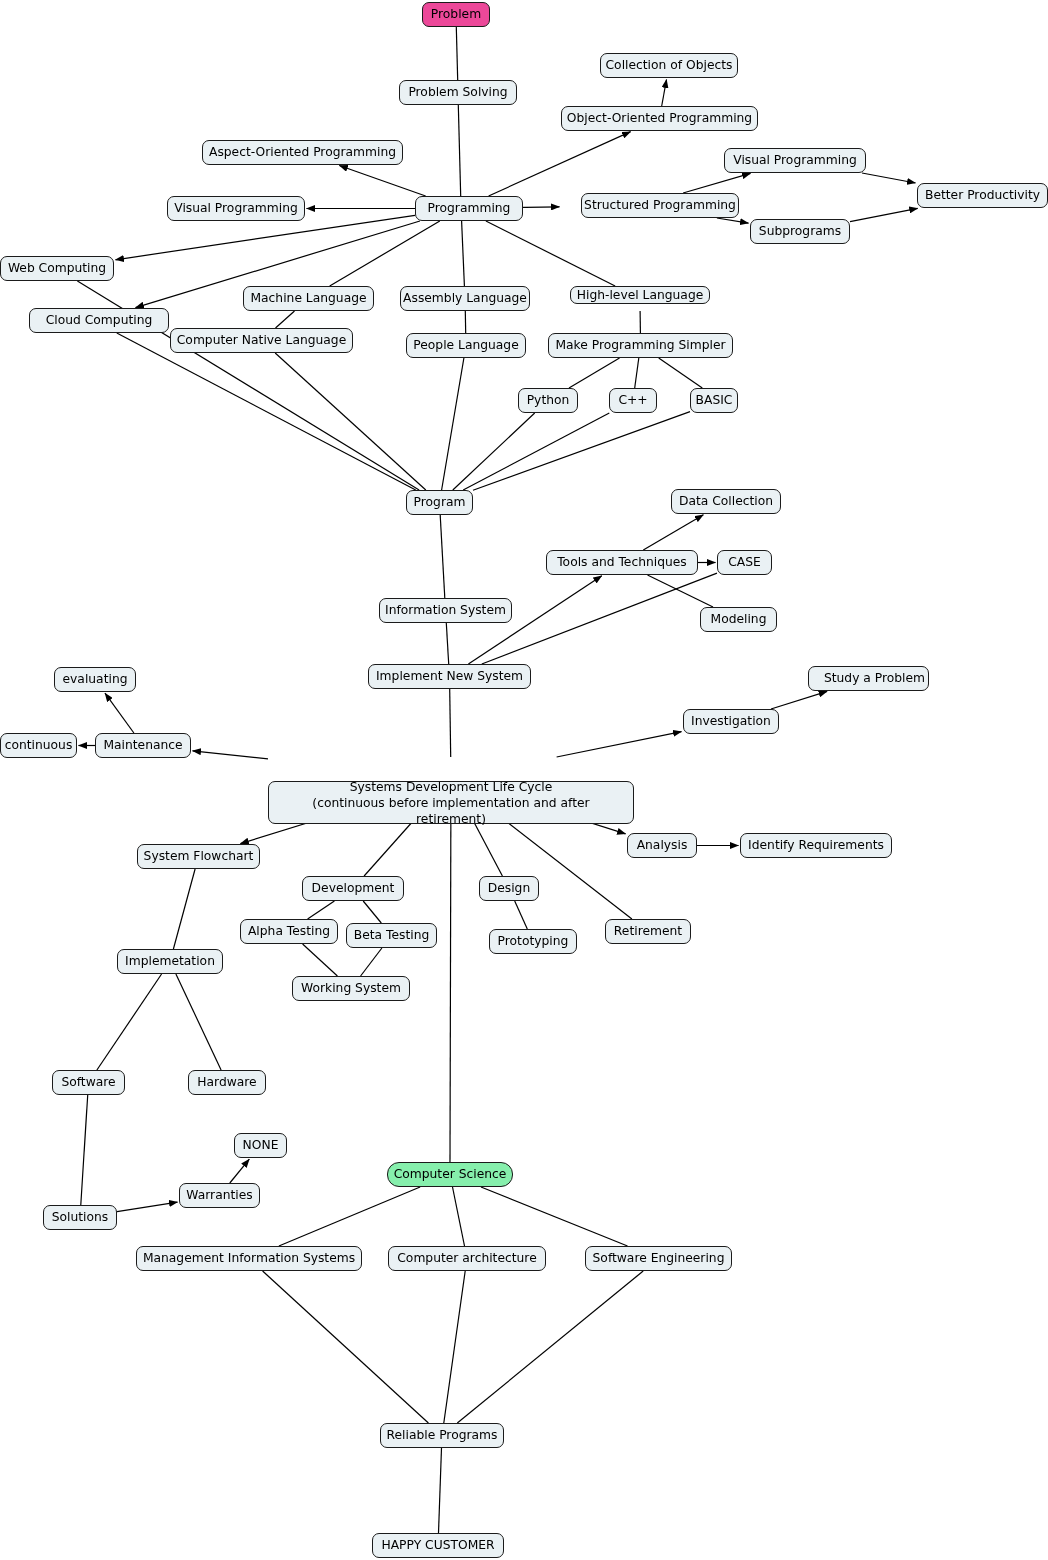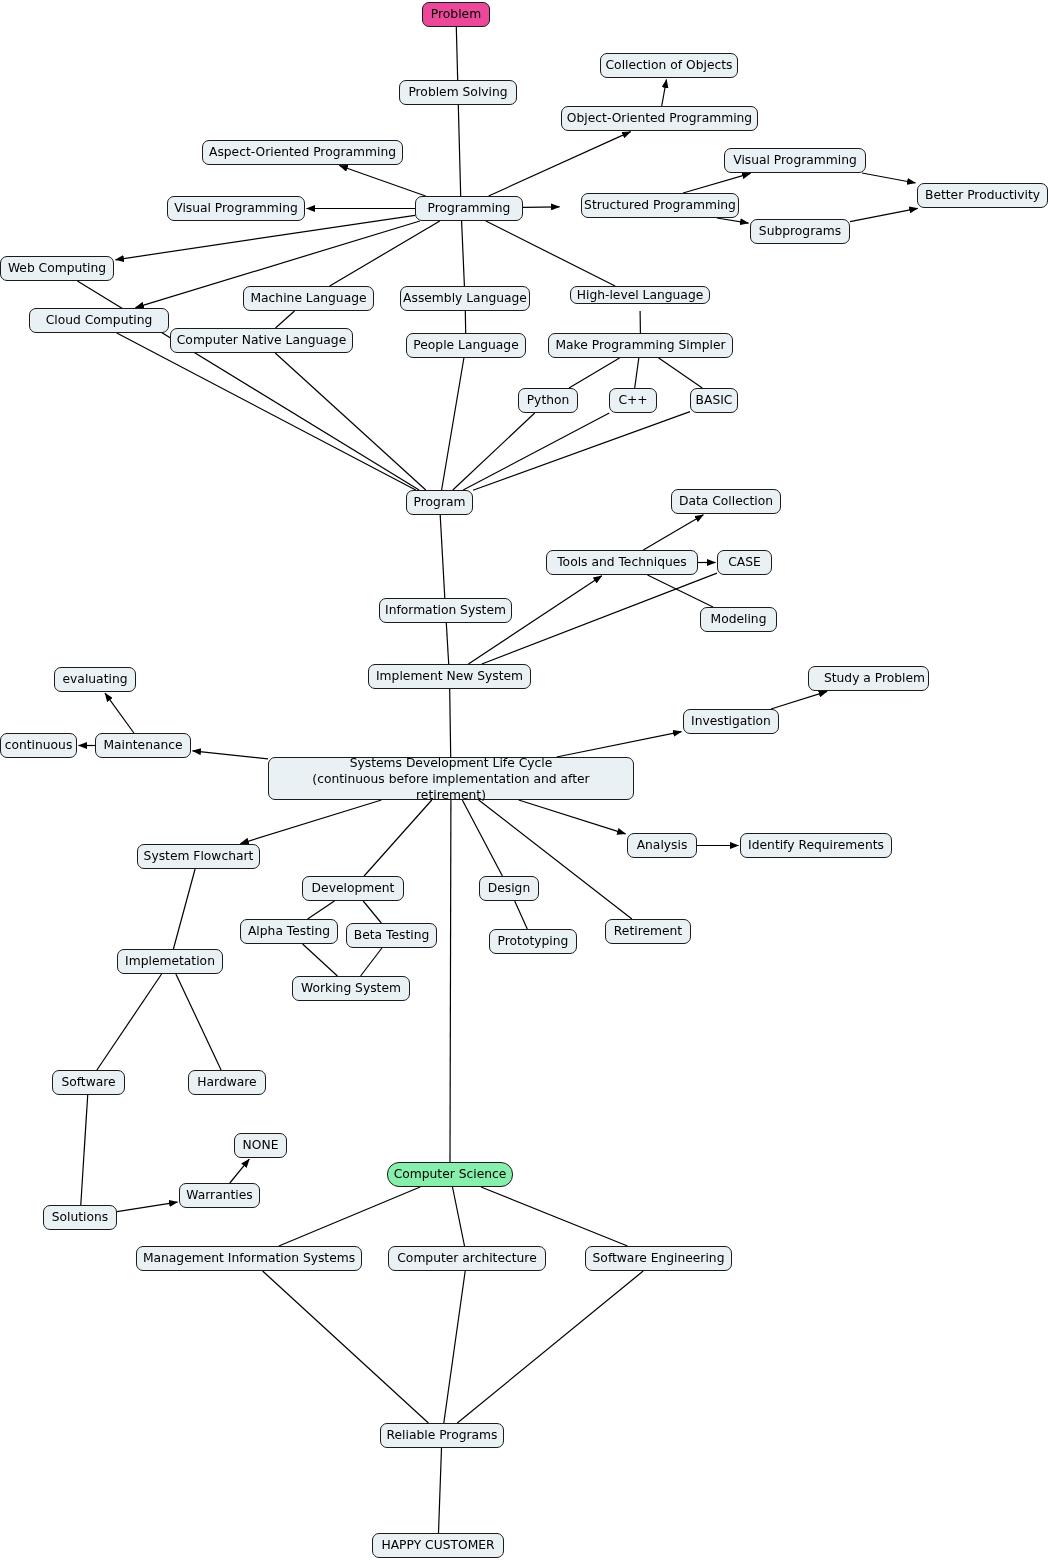--- a/index.html
+++ b/index.html
@@ -16,21 +16,21 @@
     line-height:15px;
     color:#000;
     text-align:center;
     white-space:pre;
     display:flex;
     align-items:center;
     justify-content:center;
     padding:0 8px;
     z-index:5;
   }
-  .node.multiline{white-space:pre-line;line-height:16px;}
+  .node.multiline{white-space:pre-line;line-height:16px;margin-top:24px;}
 </style>
 </head>
 <body>
 
 <div id="map">
   <svg id="edges" xmlns="http://www.w3.org/2000/svg">
     <defs>
       <marker id="arrowhead" markerWidth="9" markerHeight="7" refX="8.5" refY="3.5" orient="auto" markerUnits="userSpaceOnUse">
         <polygon points="0 0, 9 3.5, 0 7" fill="#000"></polygon>
       </marker>

